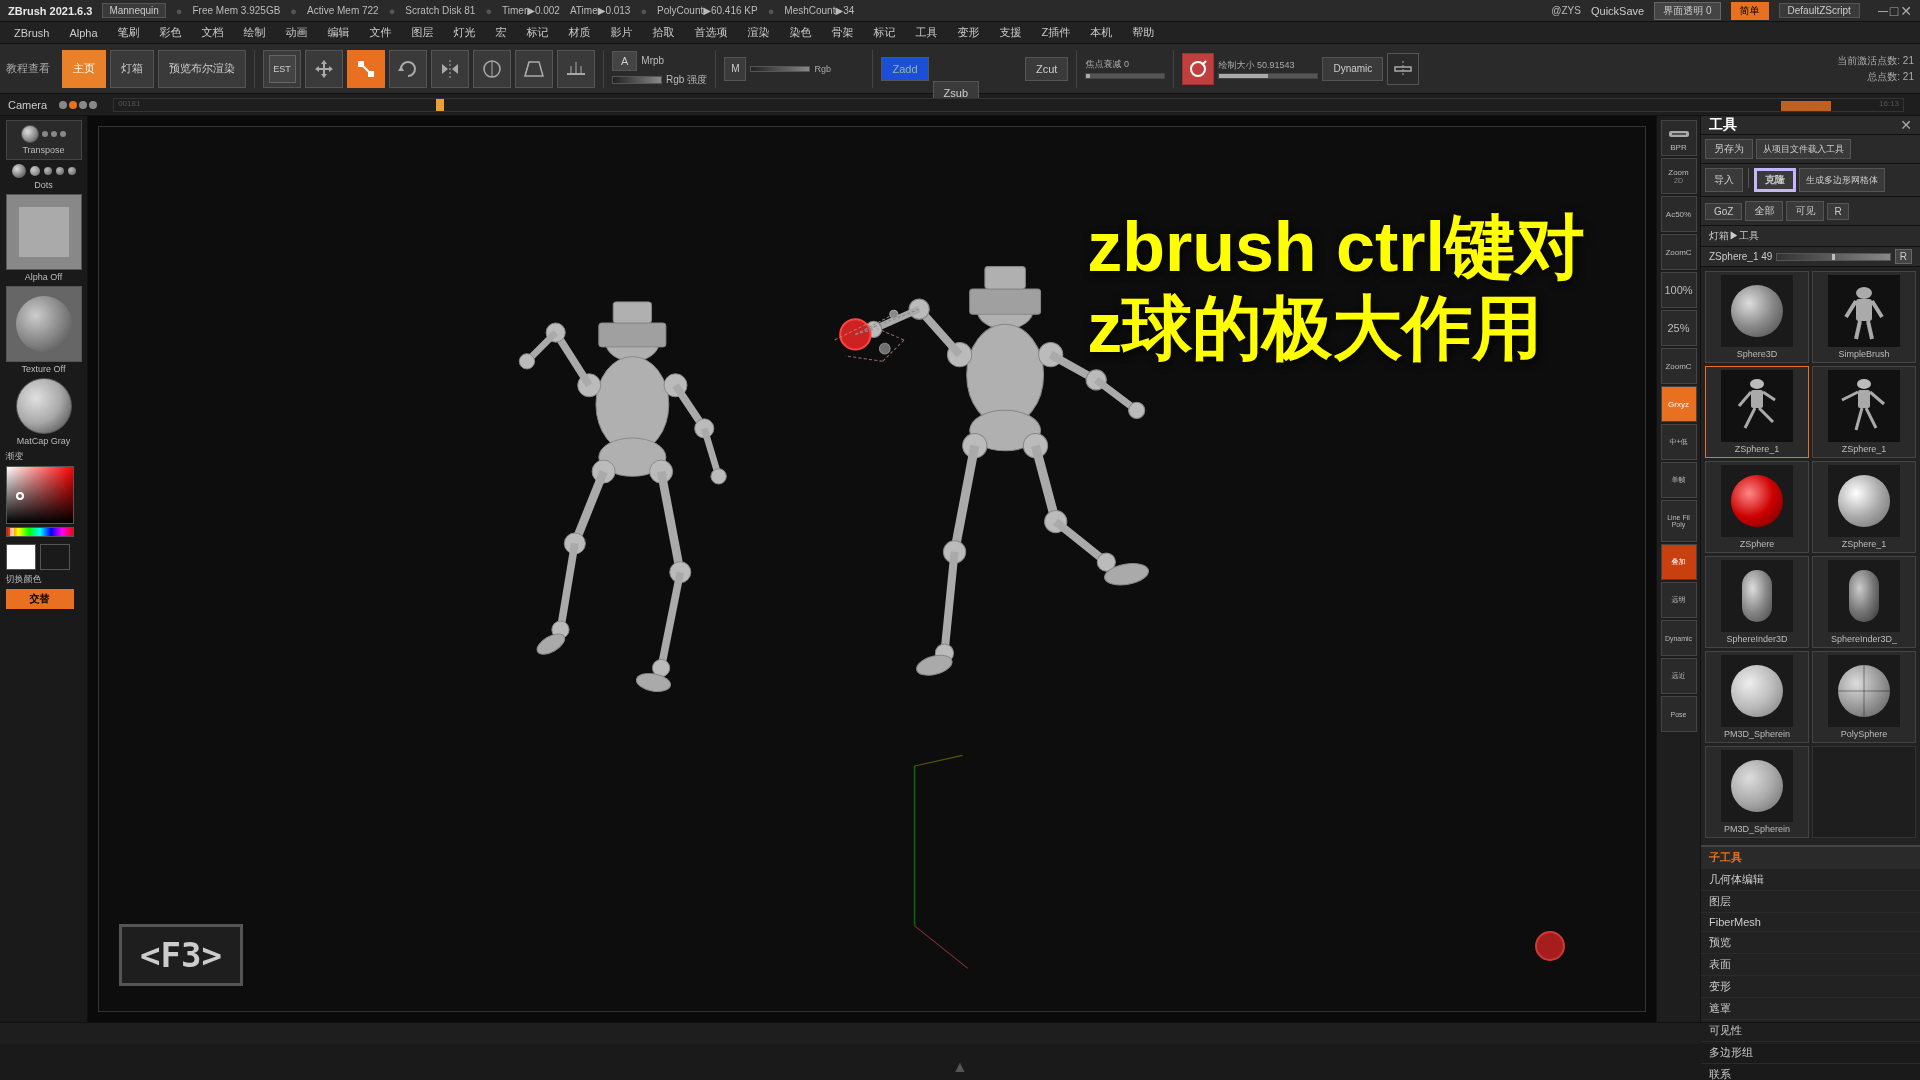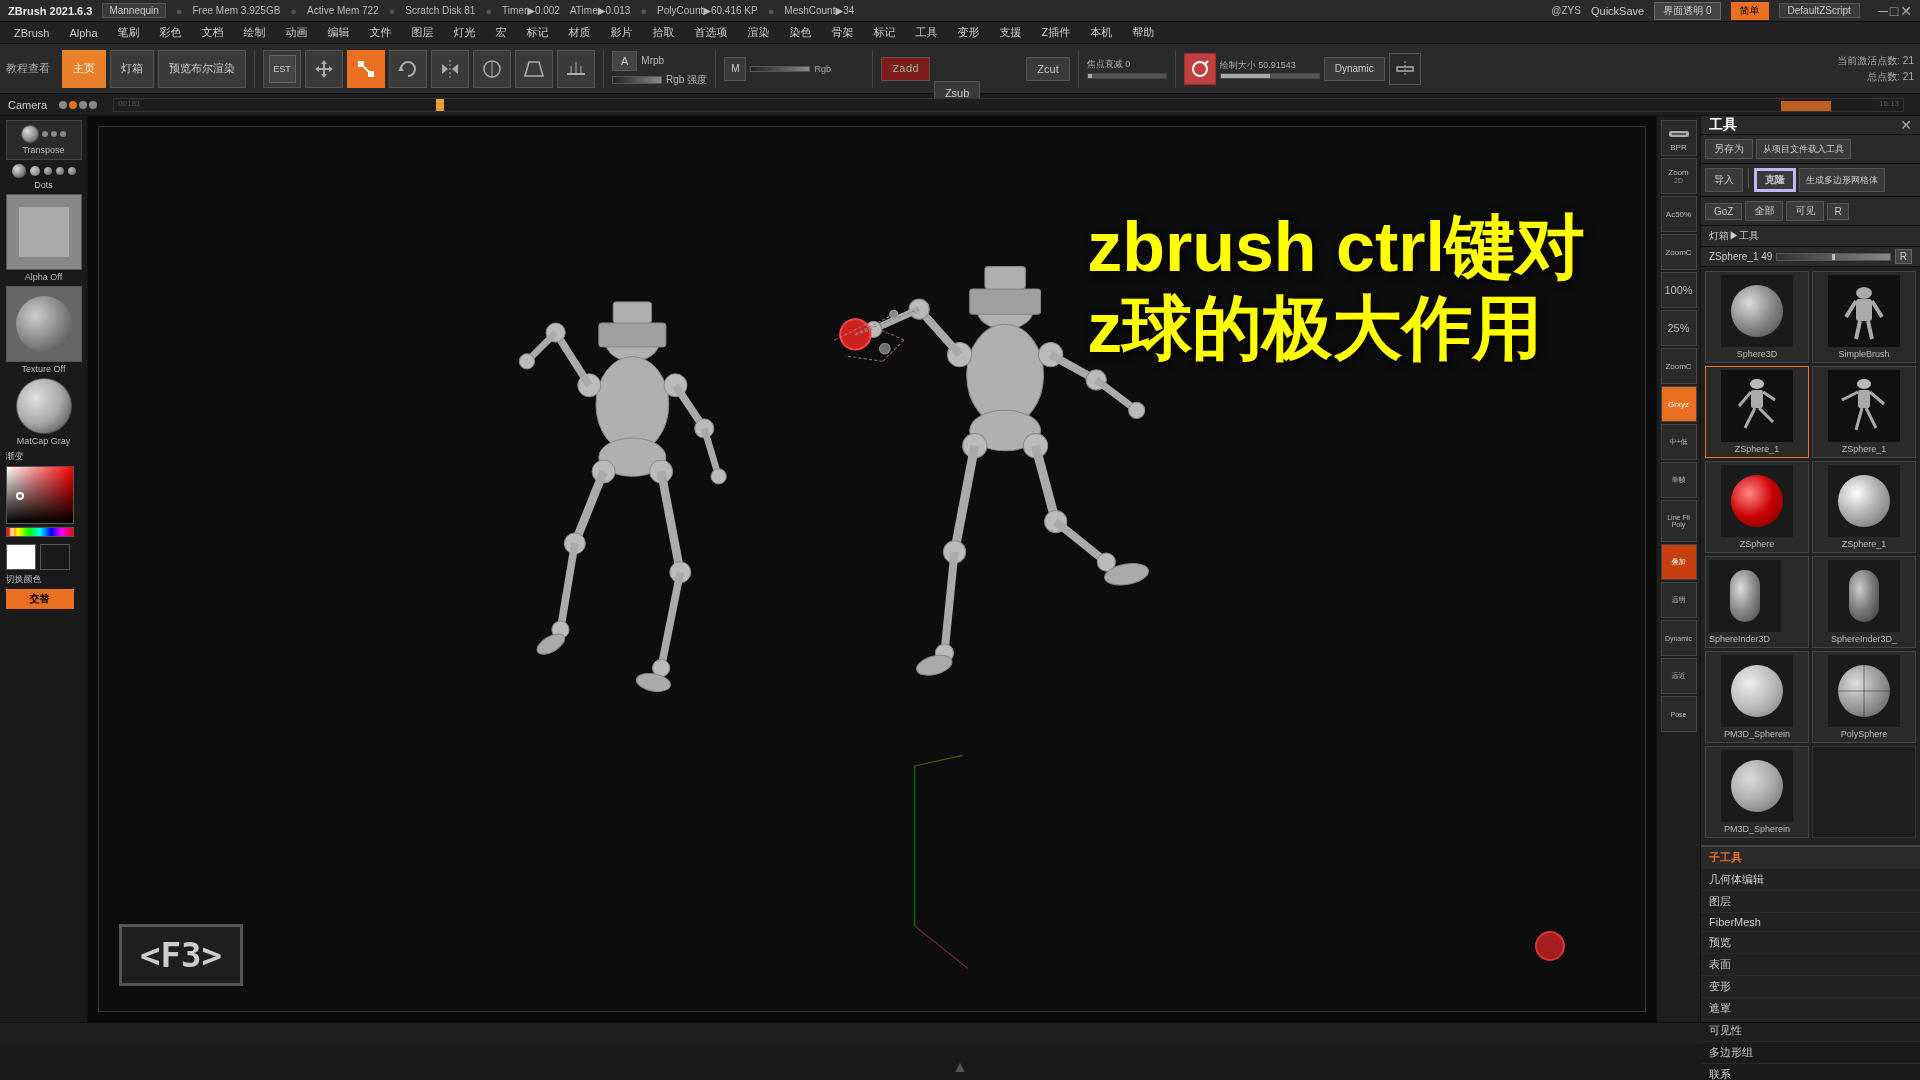--- a/index.html
+++ b/index.html
@@ -469,21 +469,21 @@
       <span style="font-size:10px;color:#bbb;">Rgb 强度</span>
     </div>
   </div>
   <div class="toolbar-divider"></div>
   <div style="display:flex;gap:4px;align-items:center;">
     <button class="toolbar-btn" style="height:24px;padding:0 6px;font-size:10px;">M</button>
     <div style="width:60px;height:6px;background:linear-gradient(to right,#222,#888);border:1px solid #555;"></div>
     <span style="font-size:9px;color:#aaa;width:50px;">Rgb</span>
   </div>
   <div class="toolbar-divider"></div>
-  <button class="toolbar-btn" style="height:24px;background:#7f1d1d;color:#8fbc8f;font-family:Liberation Mono, monospace;">Zadd</button>
+  <button class="toolbar-btn" style="height:24px;background:#1d4ed8;color:#8fbc8f;">Zadd</button>
   <button class="toolbar-btn" style="height:24px;margin-top:48px;">Zsub</button>
   <button class="toolbar-btn" style="height:24px;margin-left:42px;">Zcut</button>
   <div class="toolbar-divider"></div>
 
   <div style="display:flex;flex-direction:column;gap:2px;">
     <div style="display:flex;gap:4px;align-items:center;">
       <span style="font-size:9px;color:#aaa;">焦点衰减 0</span>
     </div>
     <div style="width:80px;height:6px;background:#555;border:1px solid #444;">
       <div style="width:5%;height:100%;background:#aaa;"></div>
@@ -904,21 +904,21 @@
         </div>
         <div style="display:flex;flex-direction:column;align-items:center;background:#2a2a2a;border:1px solid #444;padding:3px;cursor:pointer;">
           <div style="width:72px;height:72px;background:#1a1a1a;display:flex;align-items:center;justify-content:center;">
             <div style="width:52px;height:52px;border-radius:50%;background:radial-gradient(circle at 35% 35%,#fff,#aaa 50%,#666);"></div>
           </div>
           <span style="font-size:9px;color:#bbb;margin-top:2px;">ZSphere_1</span>
         </div>
       </div>
 
       <div style="display:grid;grid-template-columns:1fr 1fr;gap:3px;margin-bottom:3px;">
-        <div style="display:flex;flex-direction:column;align-items:flex-start;background:#2a2a2a;border:1px solid #444;padding:3px;cursor:pointer;">
+        <div style="display:flex;flex-direction:column;align-items:center;background:#2a2a2a;border:1px solid #444;padding:3px;cursor:pointer;">
           <div style="width:72px;height:72px;background:#1a1a1a;display:flex;align-items:center;justify-content:center;">
             <div style="width:30px;height:52px;border-radius:15px;background:radial-gradient(ellipse at 35% 35%,#ddd,#888 50%,#444);"></div>
           </div>
           <span style="font-size:9px;color:#bbb;margin-top:2px;">SphereInder3D</span>
         </div>
         <div style="display:flex;flex-direction:column;align-items:center;background:#2a2a2a;border:1px solid #444;padding:3px;cursor:pointer;">
           <div style="width:72px;height:72px;background:#1a1a1a;display:flex;align-items:center;justify-content:center;">
             <div style="width:30px;height:52px;border-radius:15px;background:radial-gradient(ellipse at 35% 35%,#ccc,#777 50%,#333);"></div>
           </div>
           <span style="font-size:9px;color:#bbb;margin-top:2px;">SphereInder3D_</span>

